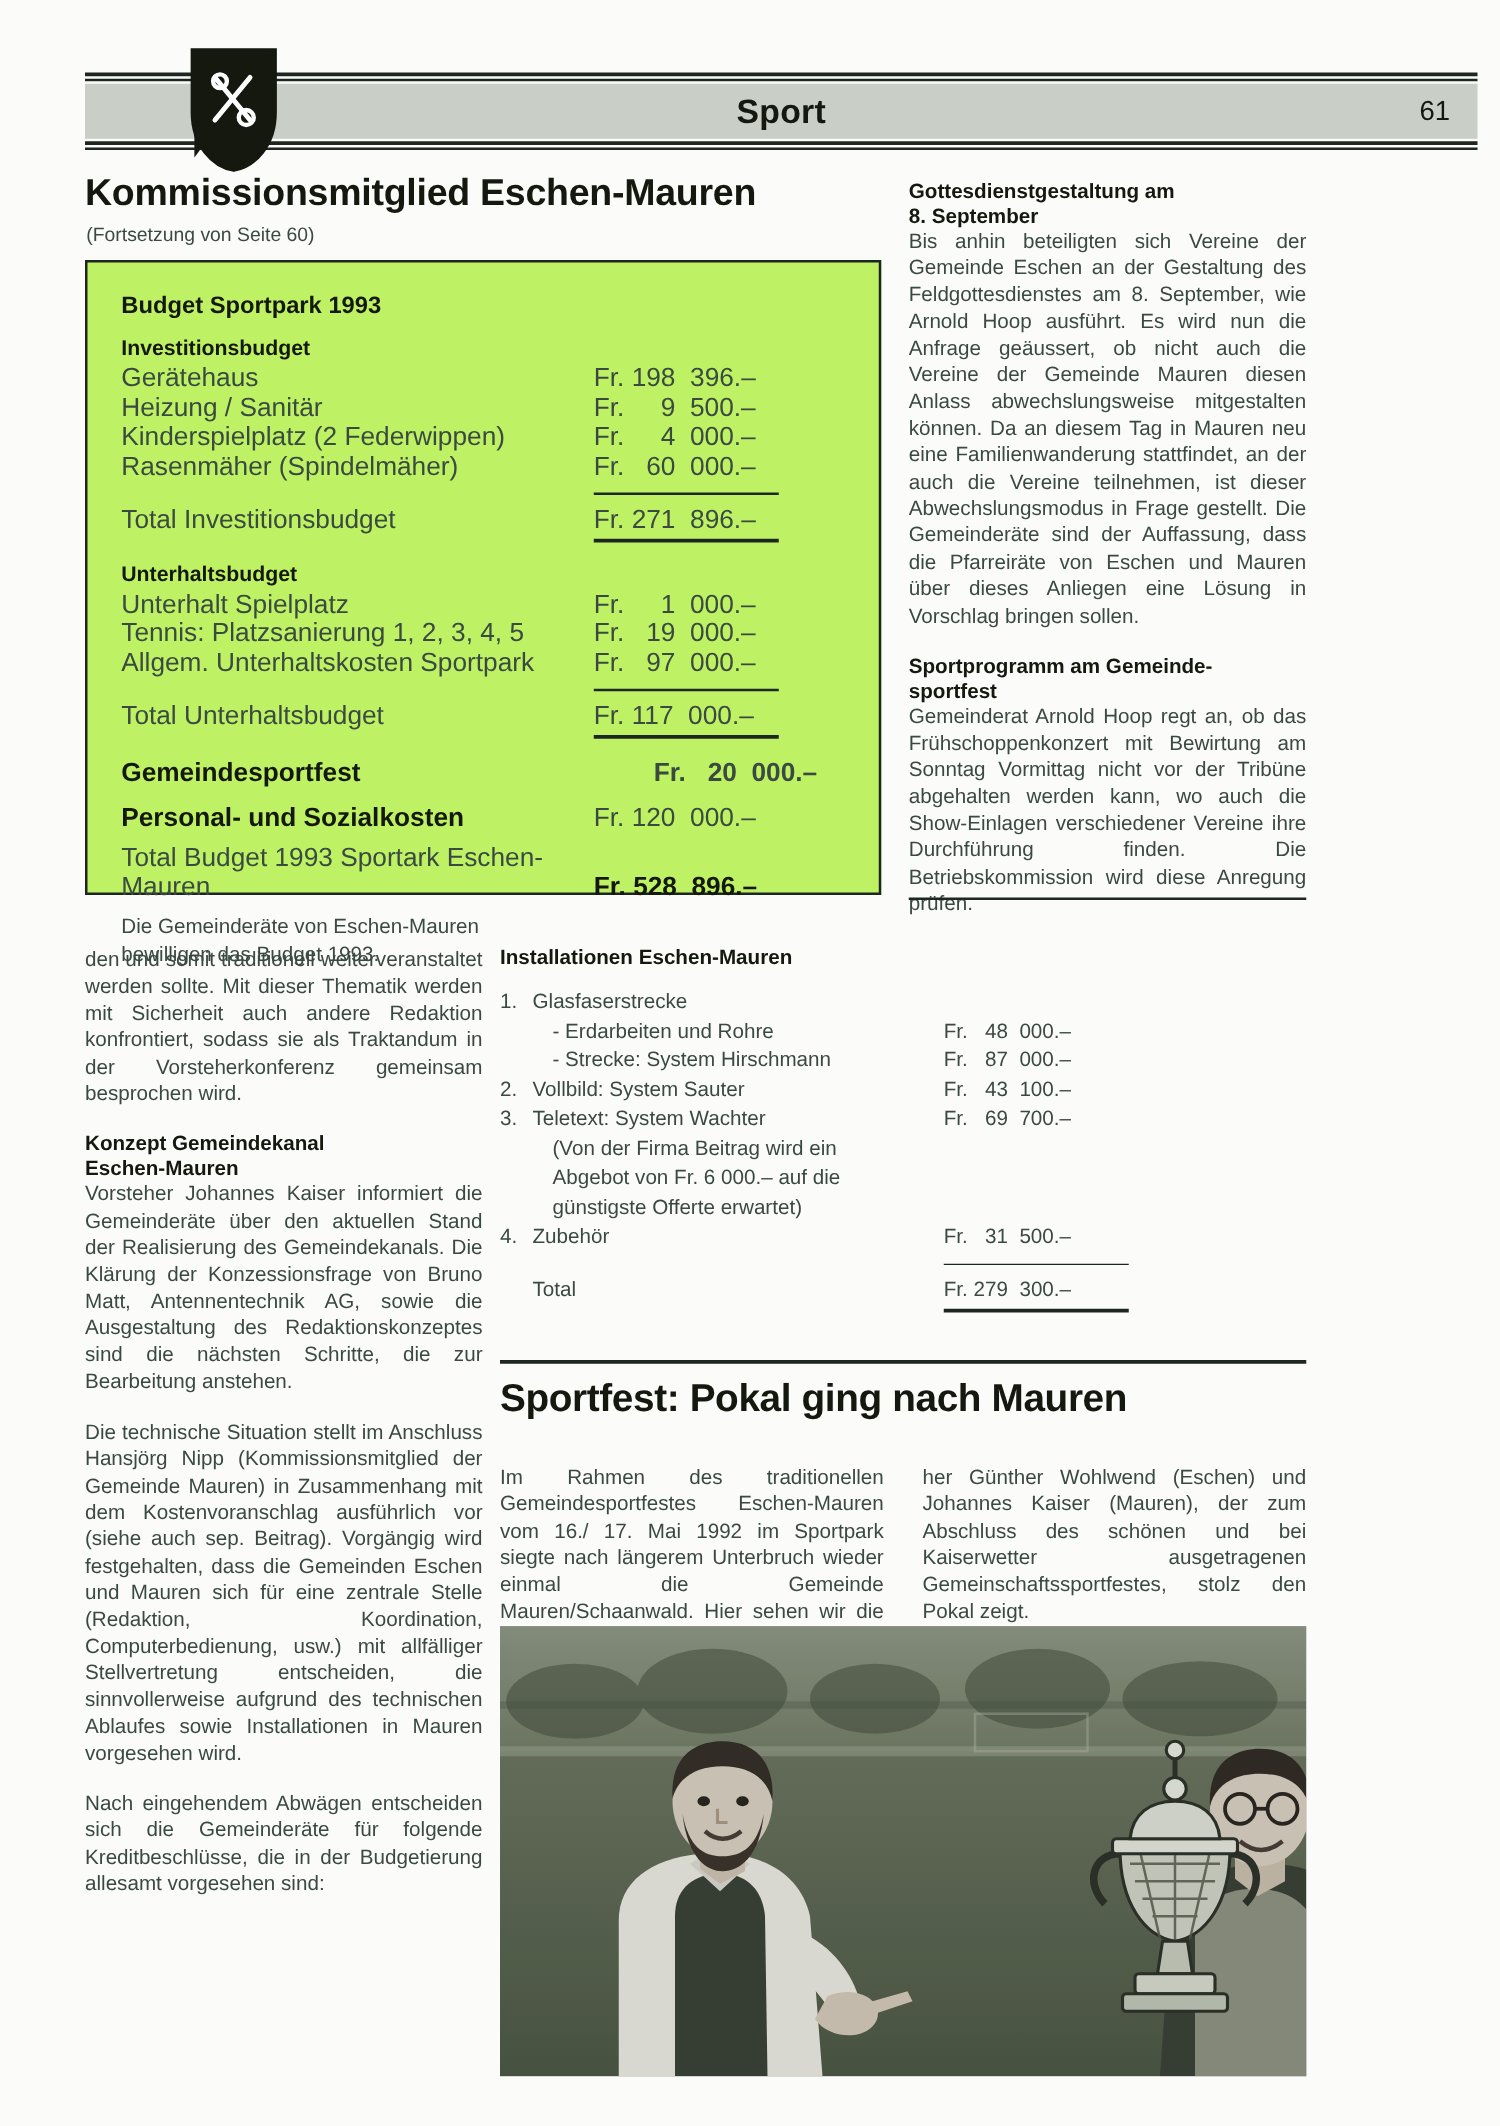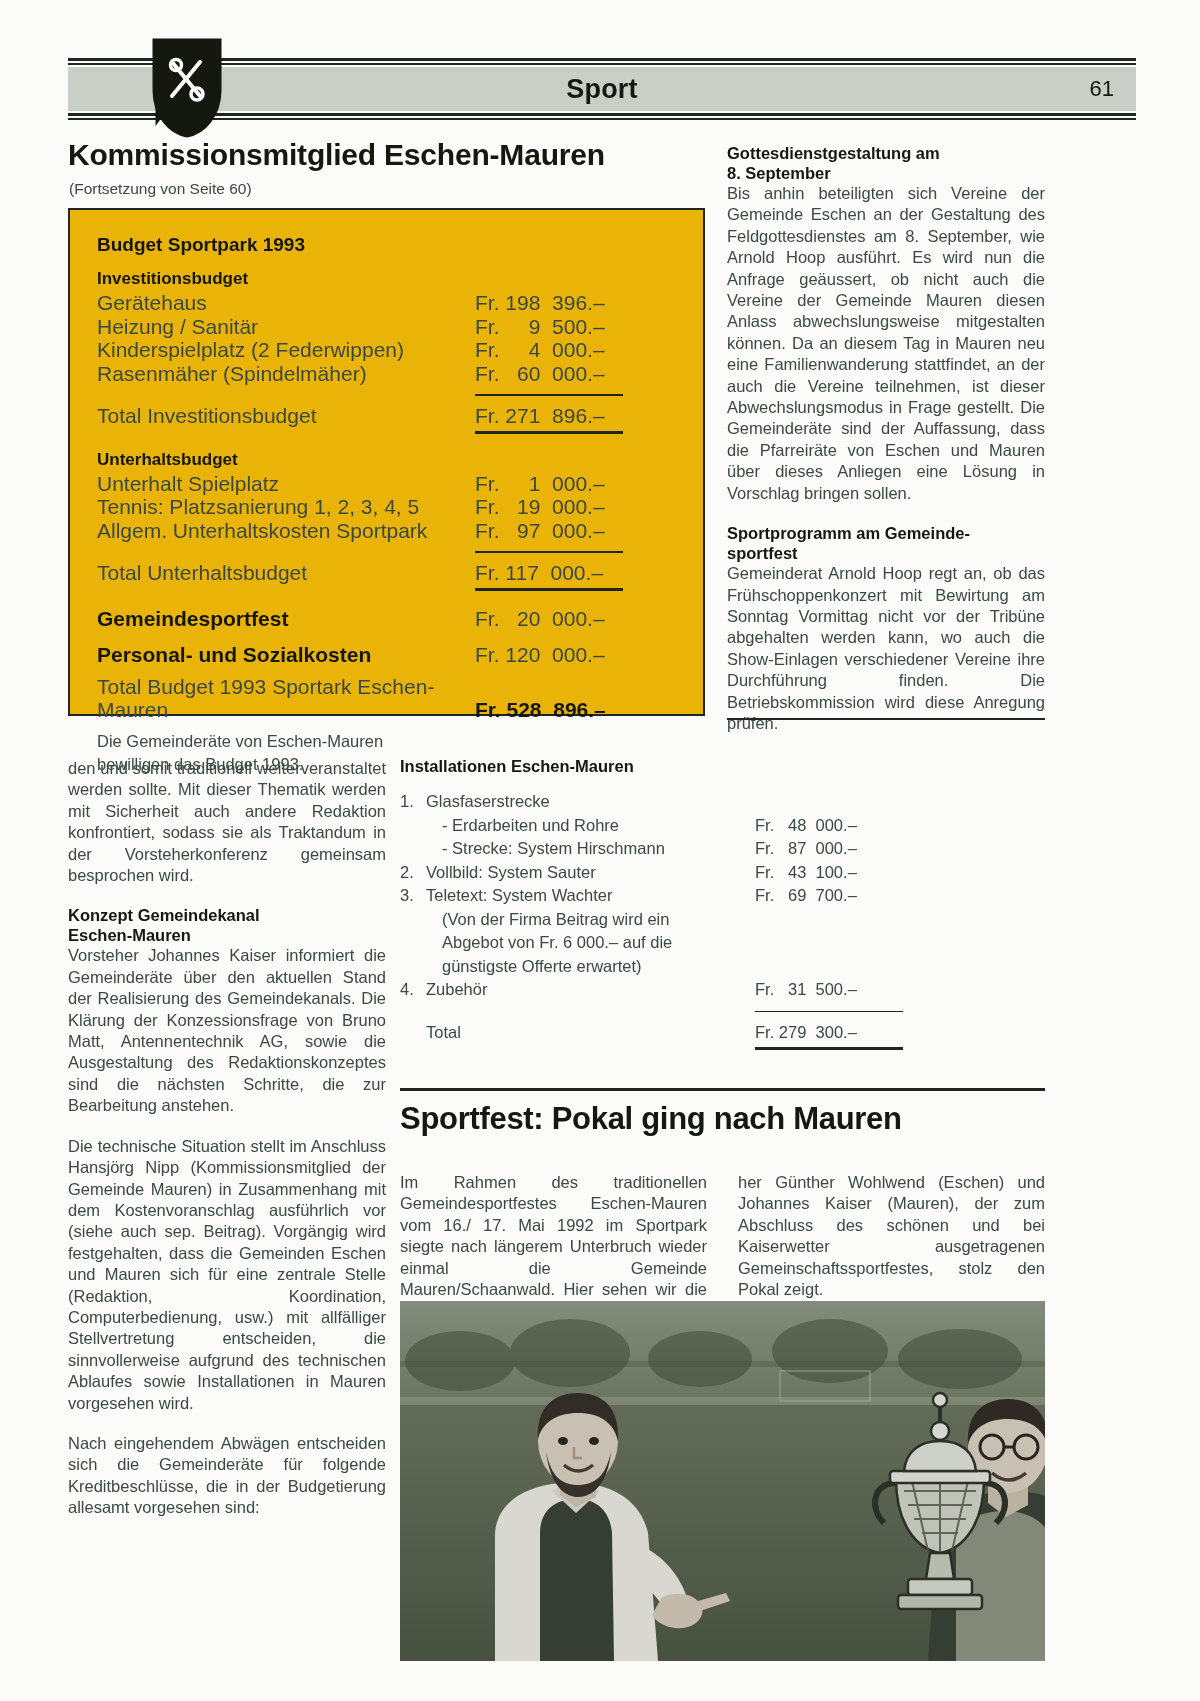--- a/index.html
+++ b/index.html
@@ -23,20 +23,21 @@
     background: #fbfbf9;
   }
 
   
   .masthead {
     position: absolute;
     left: 68px;
     top: 58px;
     width: 1068px;
     height: 62px;
+    padding-left: 46px;
   }
   .mast-rule-top {
     position: absolute; left: 0; top: 0; width: 100%; height: 3px;
     background: #1d2621;
   }
   .mast-rule-top2 {
     position: absolute; left: 0; top: 5px; width: 100%; height: 2px;
     background: #1d2621;
   }
   .mast-band {
@@ -101,21 +102,21 @@
 
   
   .budget-box {
     position: absolute;
     left: 68px;
     top: 208px;
     width: 637px;
     height: 508px;
     border: 2px solid #1d2621;
     box-sizing: border-box;
-    background: #eab308;
+    background: #bef264;
   }
   .bb-inner { position: absolute; left: 27px; top: 24px; width: 580px; }
   .bb-title {
     font-size: 19px; font-weight: bold; color: #14180f; margin-bottom: 13px;
   }
   .bb-sub {
     font-size: 17px; font-weight: bold; color: #14180f; margin-bottom: 2px;
   }
   .bb-row {
     position: relative;
@@ -379,21 +380,21 @@
         <span class="lbl">Total Unterhaltsbudget</span>
         <span class="amt">Fr. 117  000.–</span>
       </div>
 
       <div style="position:relative;height:22px;">
         <div class="rule-thick" style="top:3px;"></div>
       </div>
 
       <div class="bb-row bold">
         <span class="lbl">Gemeindesportfest</span>
-        <span class="amt" style="font-weight:normal;color:#3b4a41;">Fr.   20  000.–</span>
+        <span class="amt" style="font-weight:bold;color:#3b4a41;margin-left:48px;">Fr.   20  000.–</span>
       </div>
 
       <div class="bb-gap"></div>
 
       <div class="bb-row bold">
         <span class="lbl">Personal- und Sozialkosten</span>
         <span class="amt" style="font-weight:normal;color:#3b4a41;">Fr. 120  000.–</span>
       </div>
 
       <div class="bb-gap-sm"></div>

